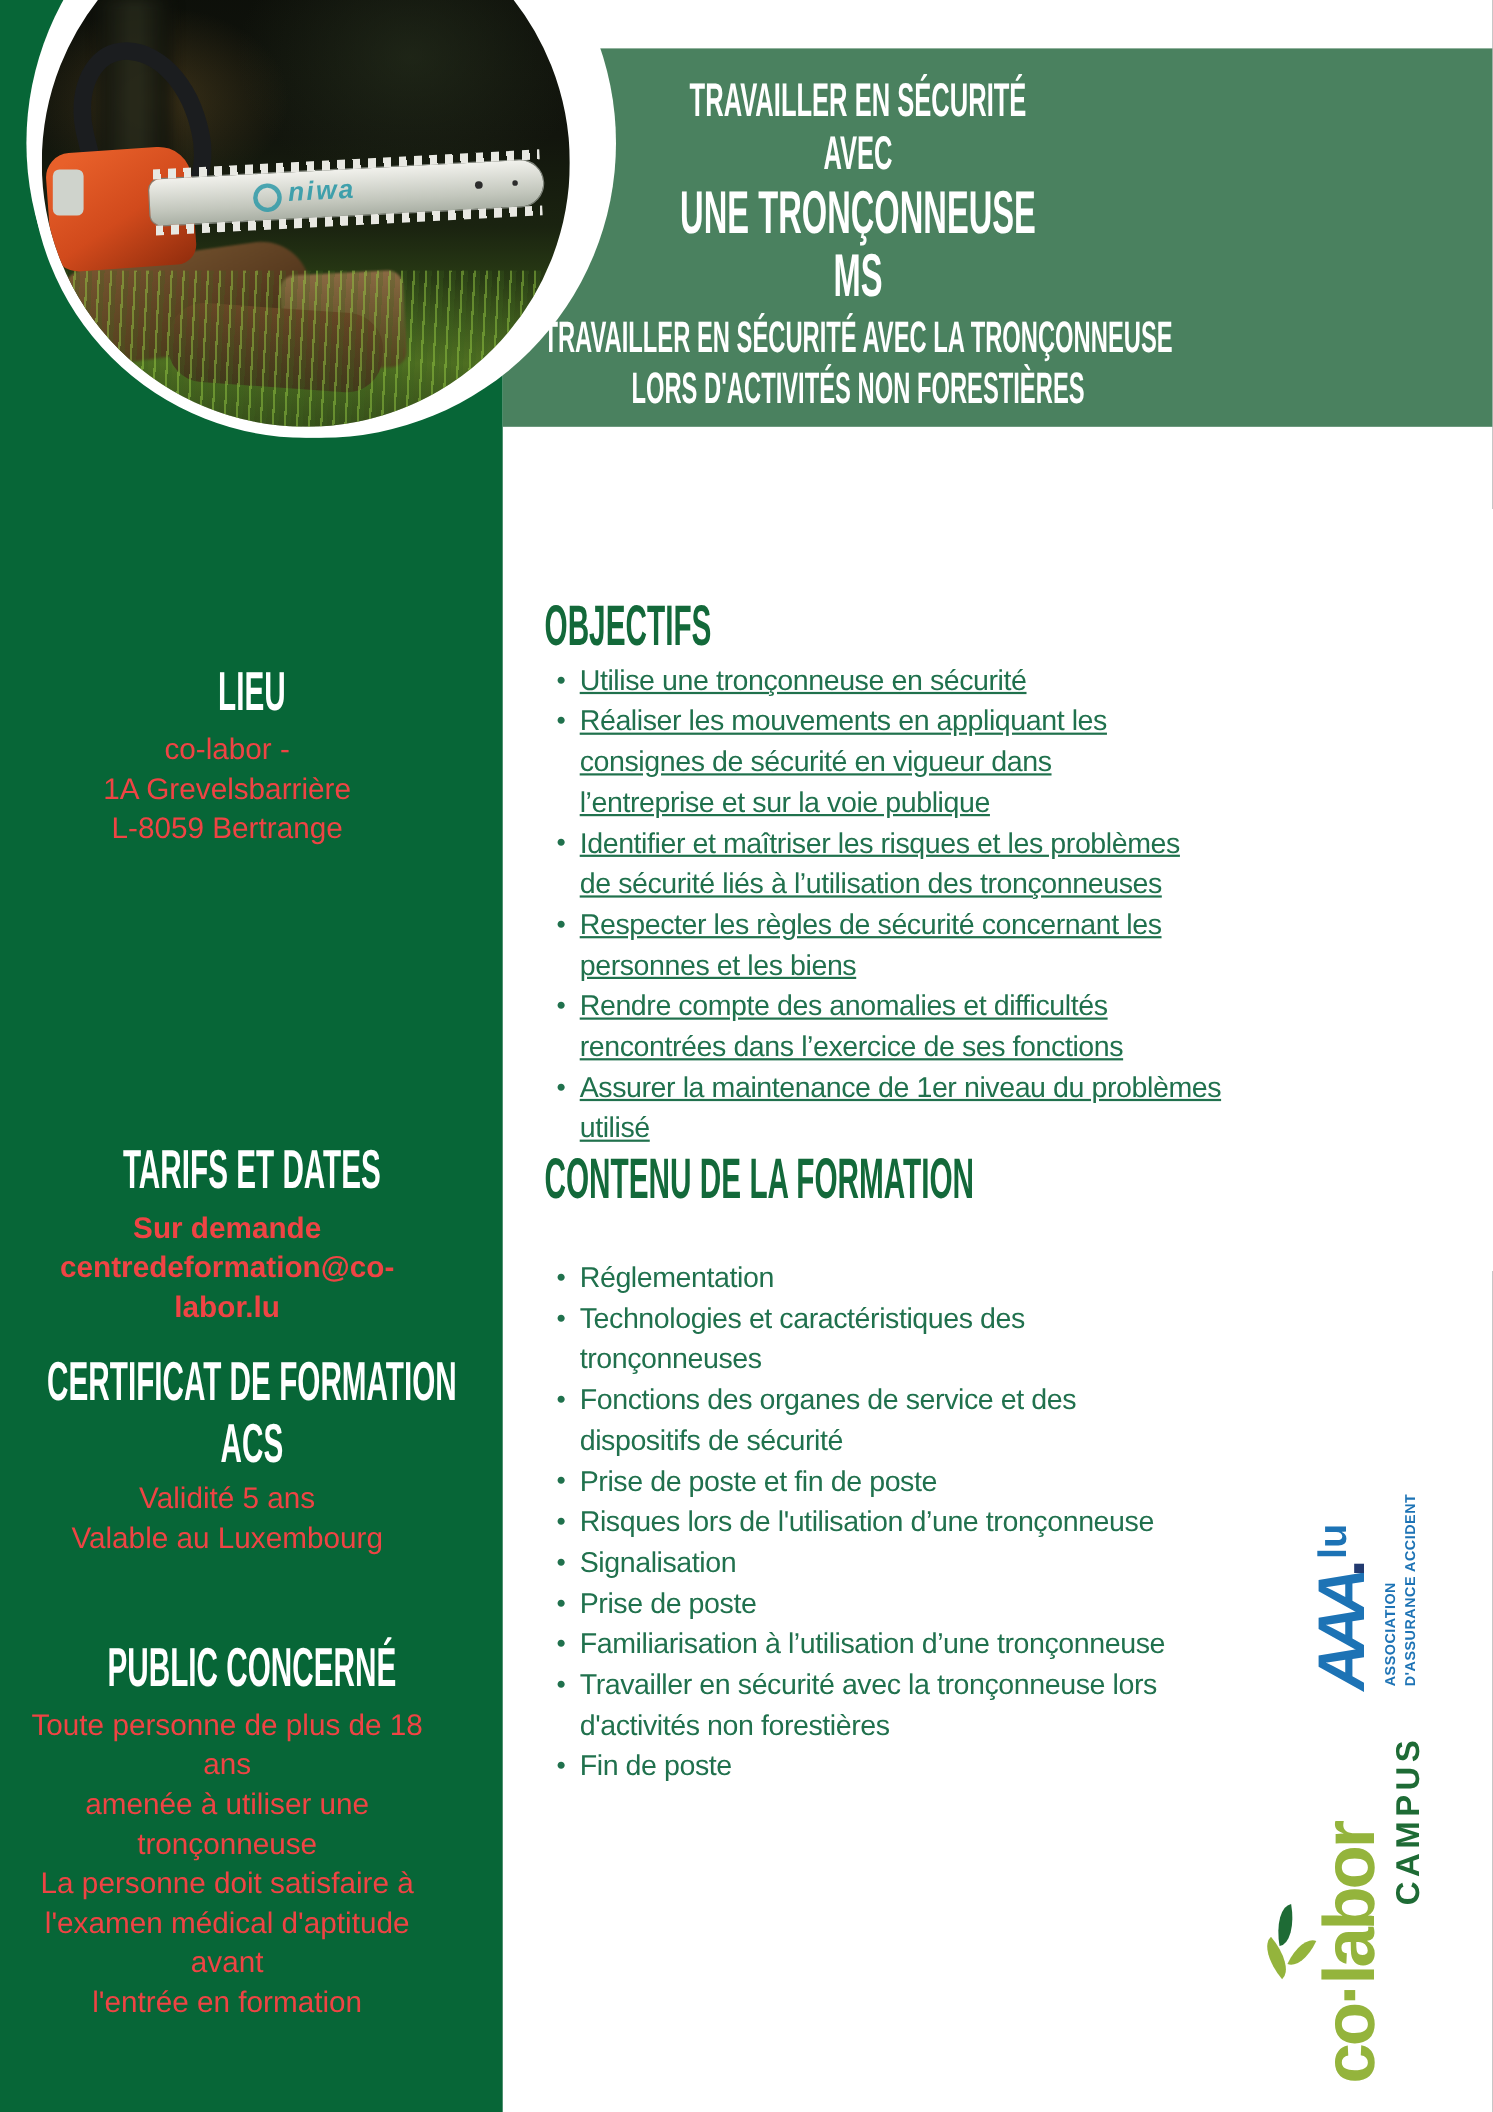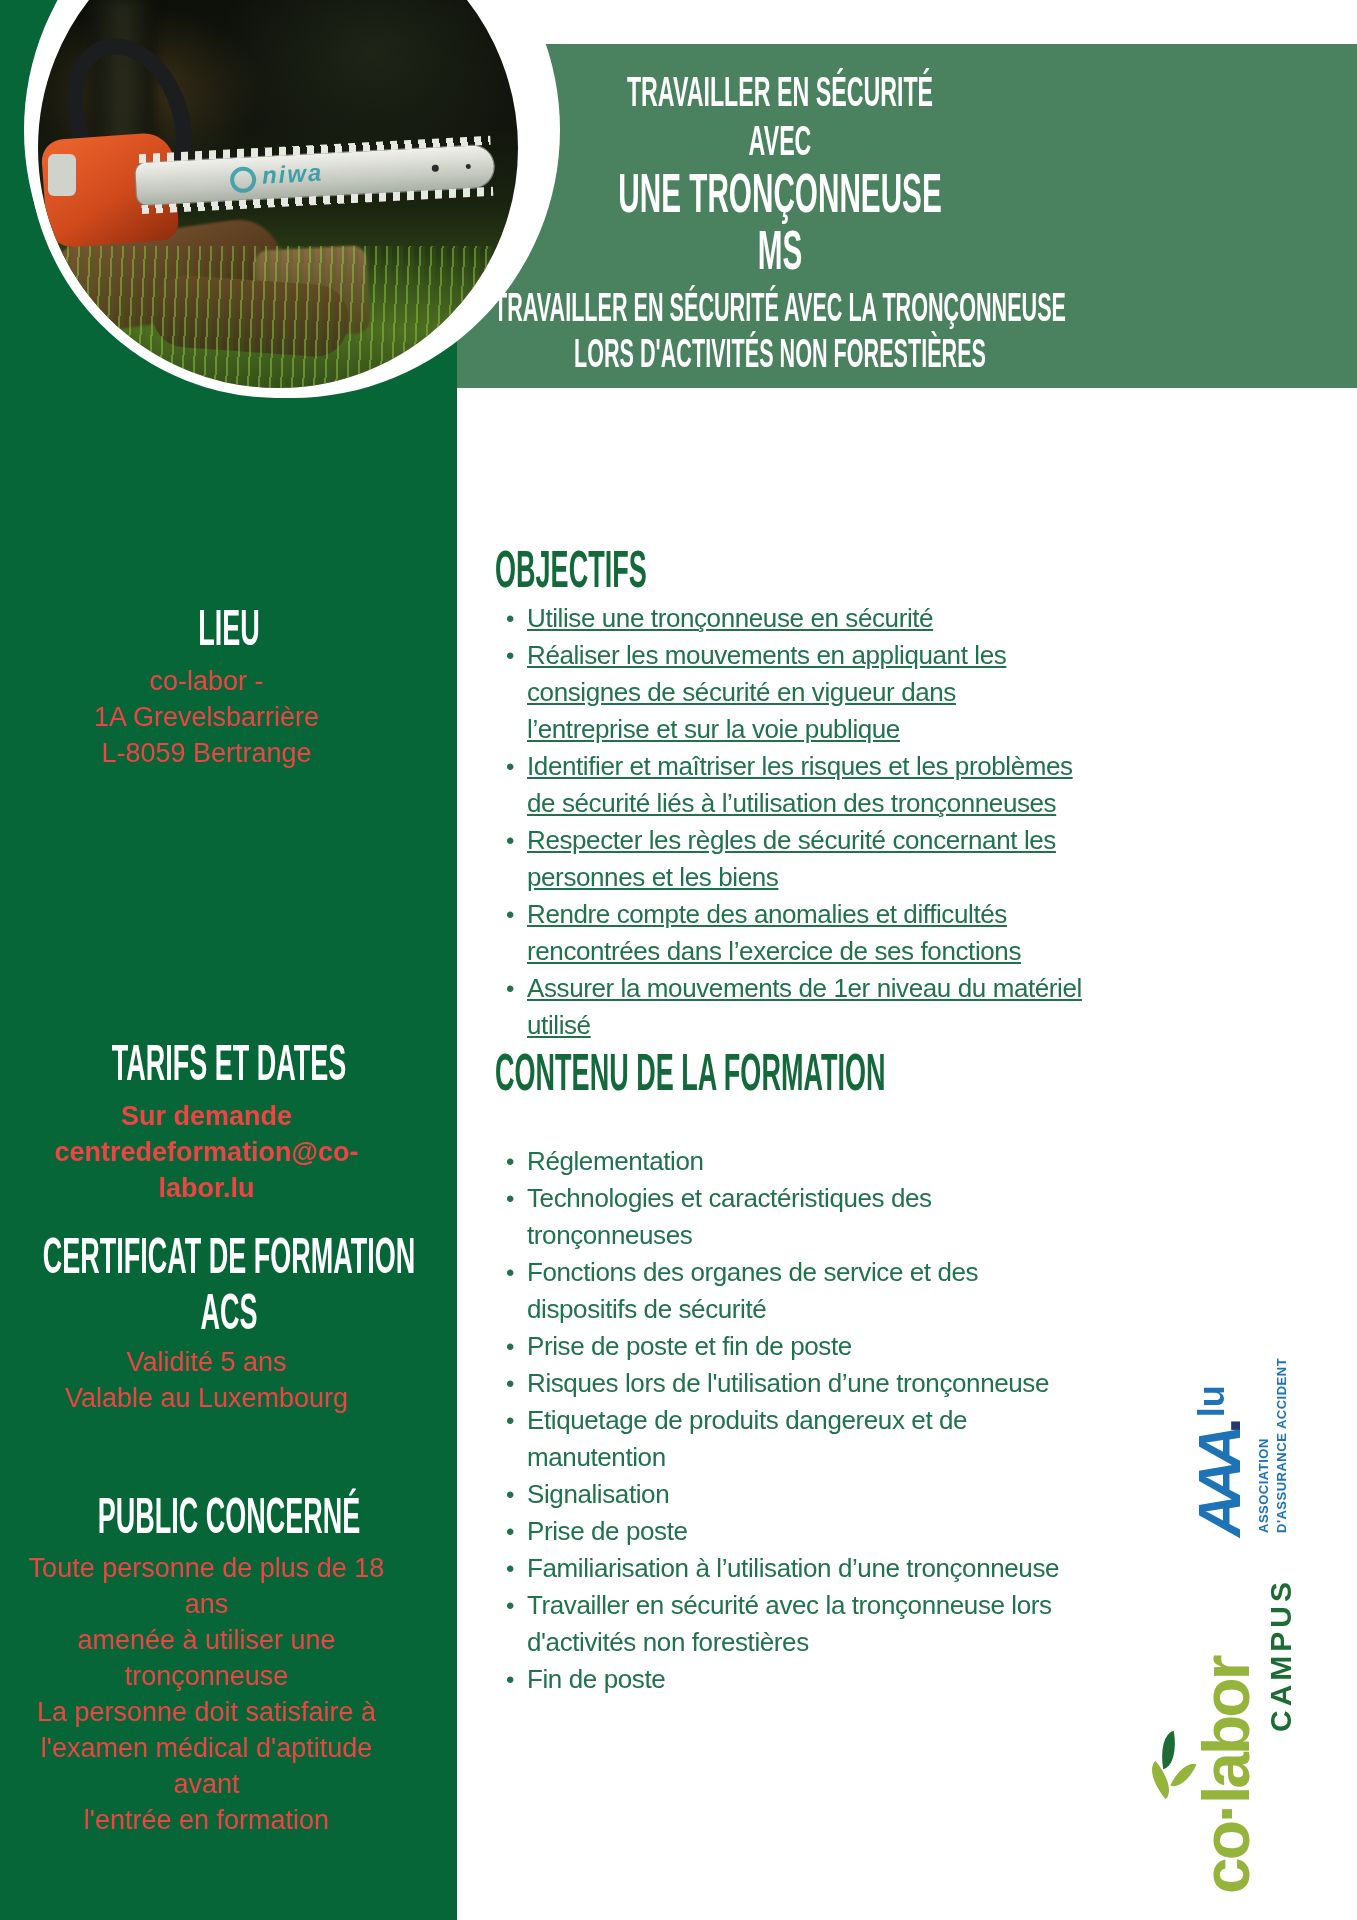--- a/index.html
+++ b/index.html
@@ -165,37 +165,35 @@
     <li>Utilise une tronçonneuse en sécurité</li>
     <li>Réaliser les mouvements en appliquant les
 consignes de sécurité en vigueur dans
 l’entreprise et sur la voie publique</li>
     <li>Identifier et maîtriser les risques et les problèmes
 de sécurité liés à l’utilisation des tronçonneuses</li>
     <li>Respecter les règles de sécurité concernant les
 personnes et les biens</li>
     <li>Rendre compte des anomalies et difficultés
 rencontrées dans l’exercice de ses fonctions</li>
-    <li>Assurer la mouvements de 1er niveau du matériel
+    <li>Assurer la maintenance de 1er niveau du problèmes
 utilisé</li>
   </ul>
 
   <div class="main-head h-cont">
     <span class="cnd-left">CONTENU DE LA FORMATION</span>
   </div>
   <ul class="blist l-cont">
     <li>Réglementation</li>
     <li>Technologies et caractéristiques des
 tronçonneuses</li>
     <li>Fonctions des organes de service et des
 dispositifs de sécurité</li>
     <li>Prise de poste et fin de poste</li>
     <li>Risques lors de l'utilisation d’une tronçonneuse</li>
-    <li>Etiquetage de produits dangereux et de
-manutention</li>
     <li>Signalisation</li>
     <li>Prise de poste</li>
     <li>Familiarisation à l’utilisation d’une tronçonneuse</li>
     <li>Travailler en sécurité avec la tronçonneuse lors
 d'activités non forestières</li>
     <li>Fin de poste</li>
   </ul>
 
   <div class="rotbox aaa-box">
     <div class="rot">

